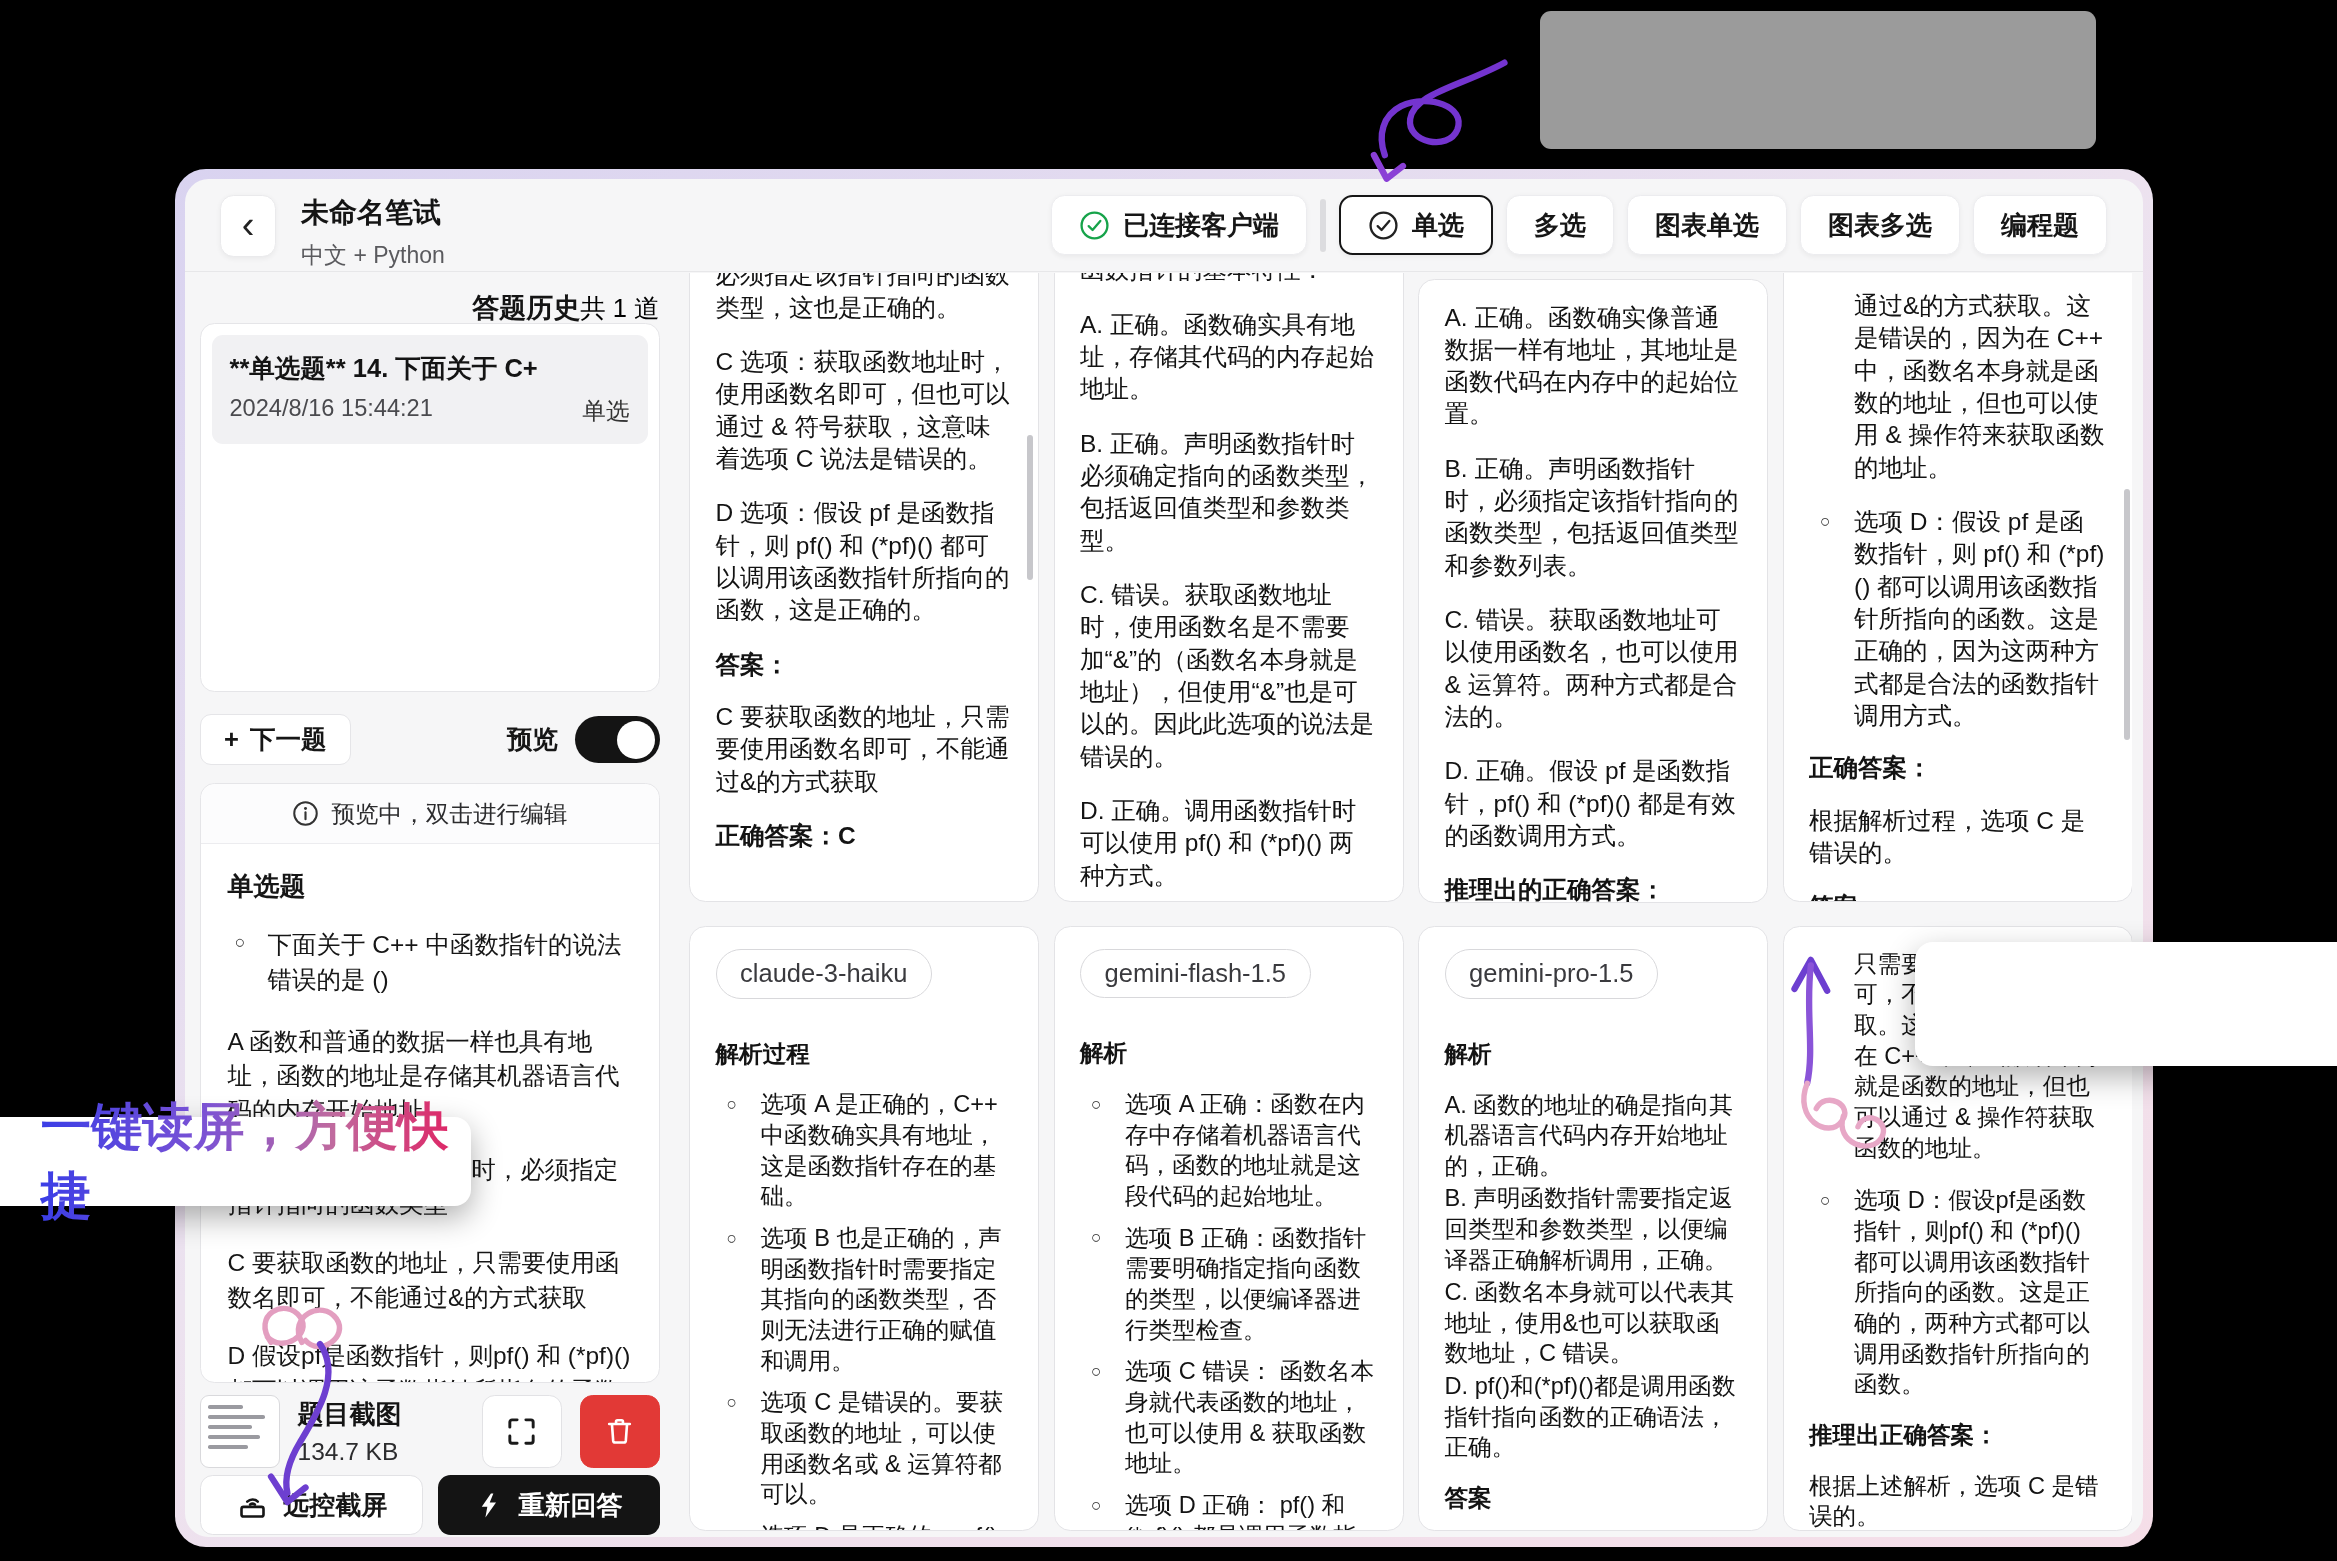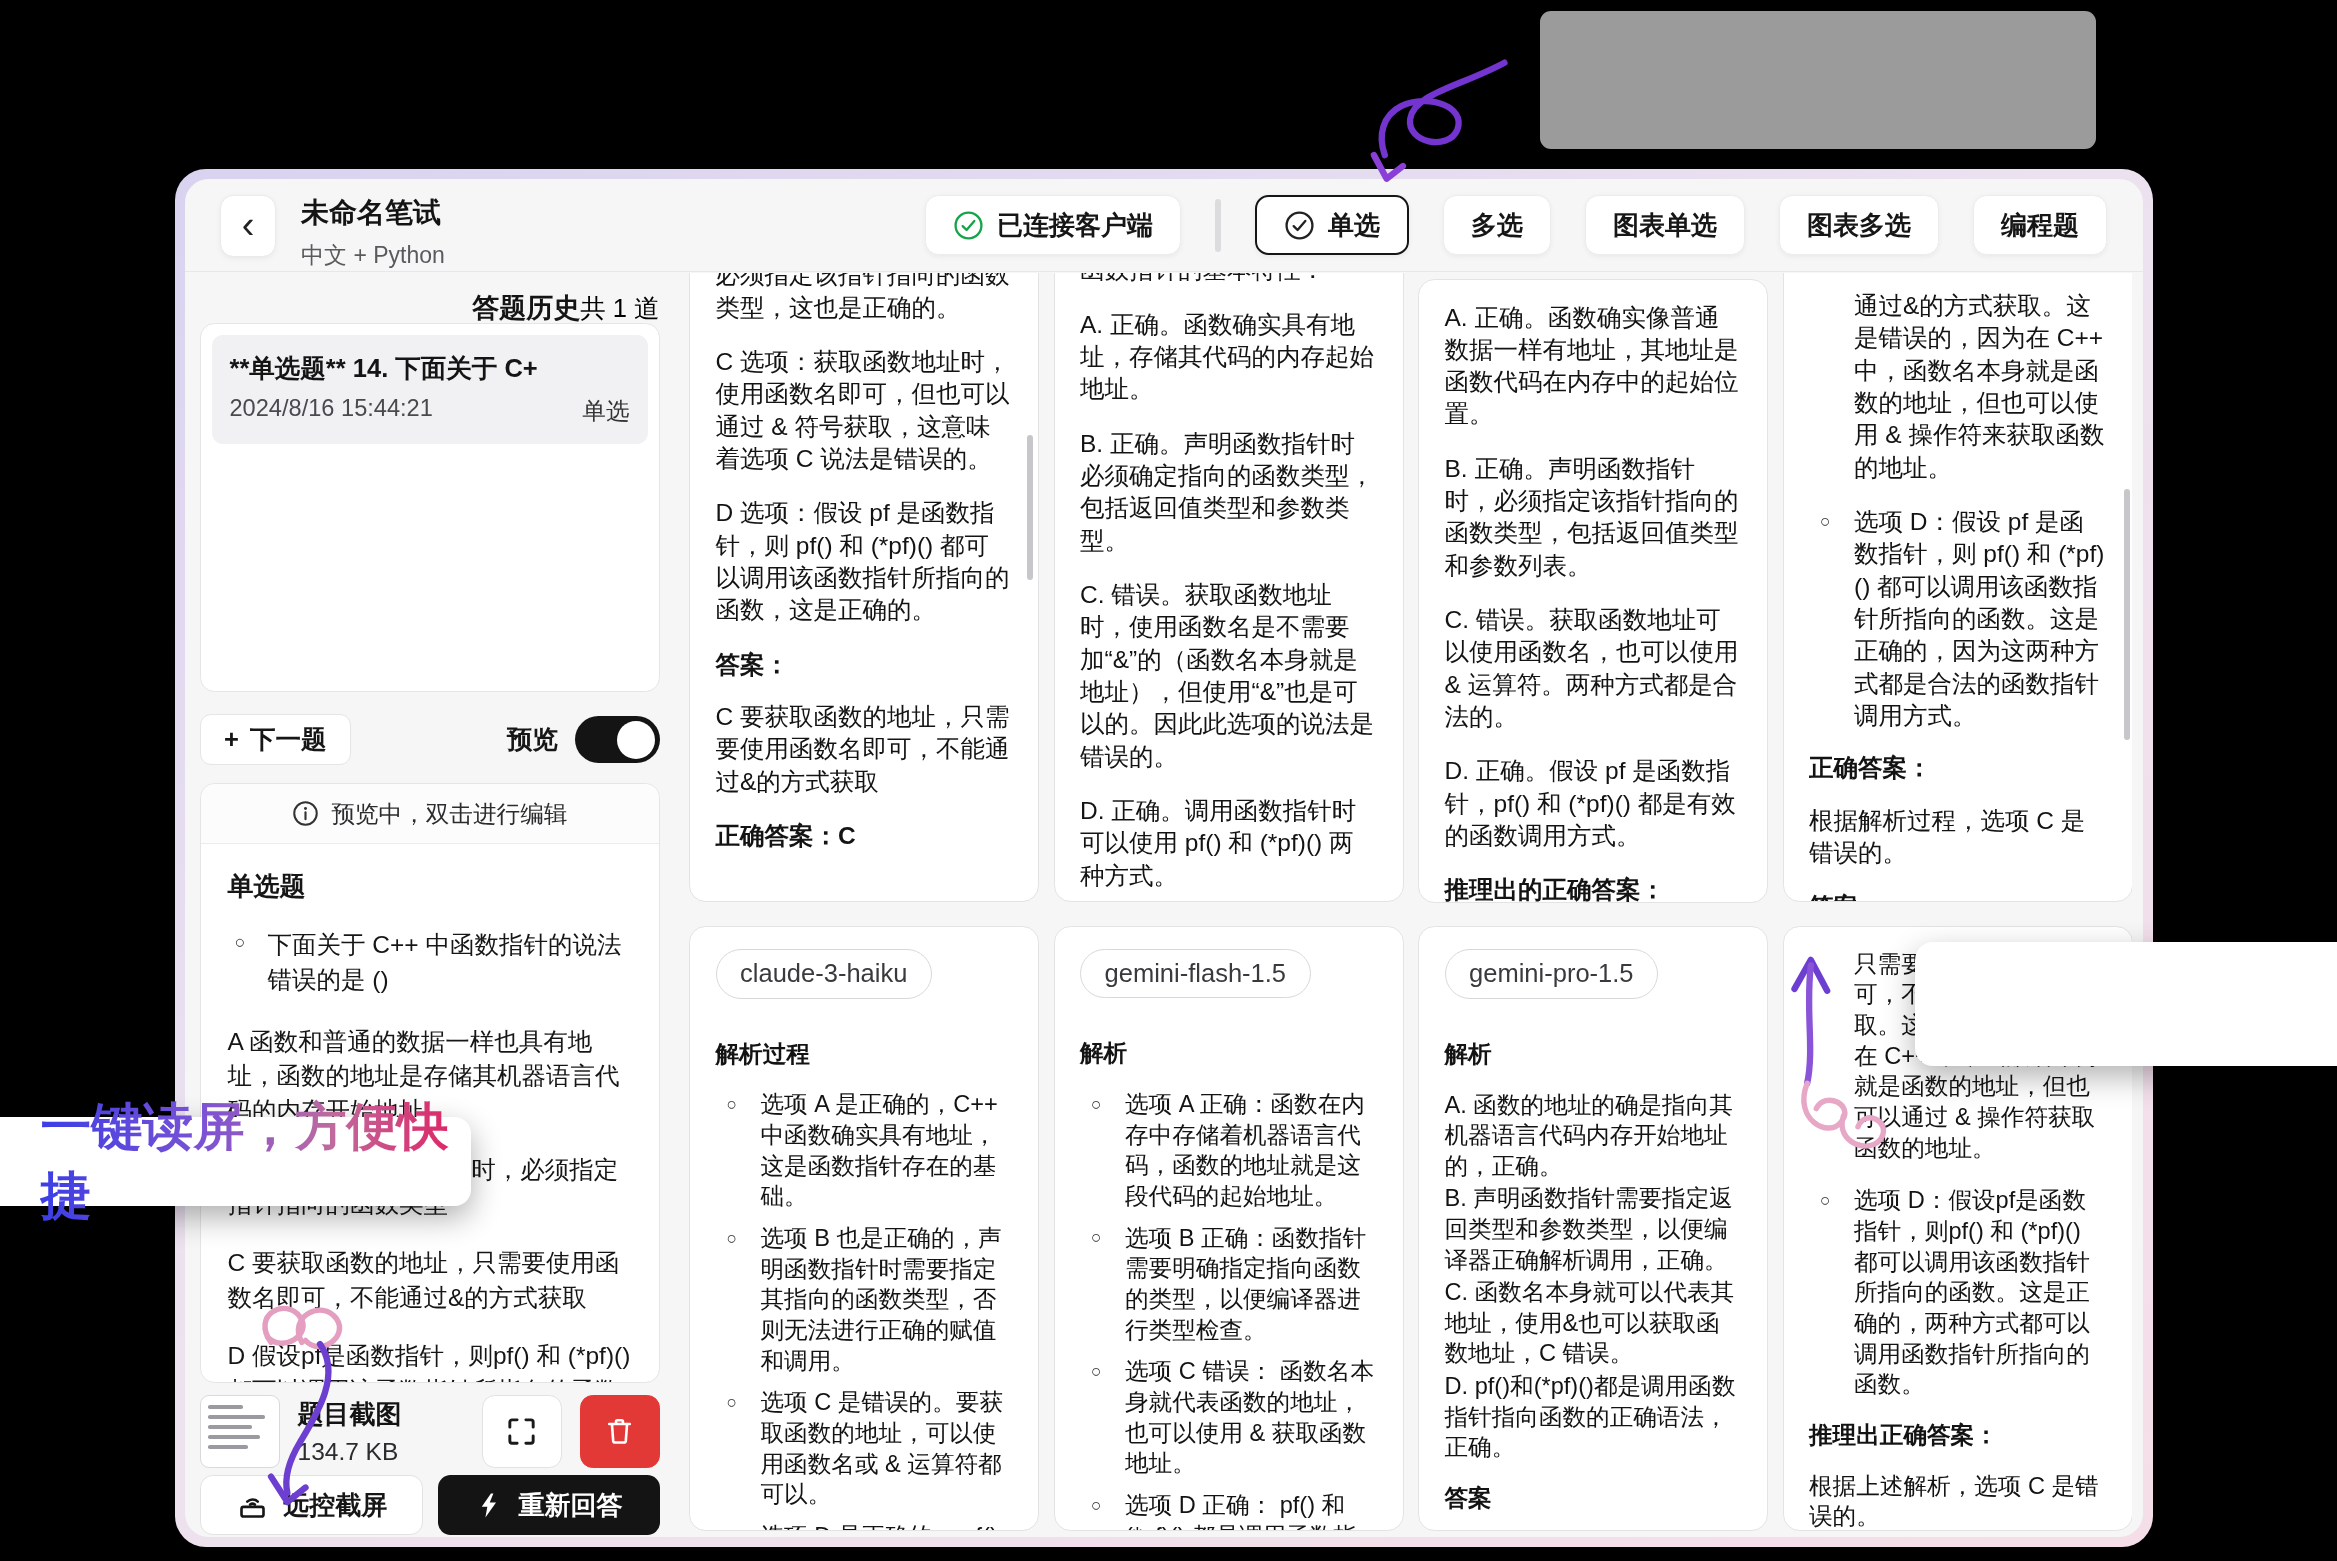--- a/index.html
+++ b/index.html
@@ -14,21 +14,21 @@
   .win { position:relative; width:1958px; height:1358px; border-radius:23.6px; background:#f6f6f7; overflow:hidden; }
 
   
   .hdr { position:absolute; left:0; top:0; right:0; height:93px; border-bottom:0.9px solid #e7e7e9; }
   .back-btn { position:absolute; left:35px; top:15.5px; width:56px; height:62px; background:#fff;
     border:0.9px solid #eaeaec; border-radius:13.6px; box-shadow:0 1.8px 5.5px rgba(0,0,0,.05);
     display:flex; align-items:center; justify-content:center; font-size:38px; color:#222; cursor:pointer; }
   .hdr-titles { position:absolute; left:116px; top:14.5px; }
   .hdr-title { font-size:28px; font-weight:700; color:#141414; }
   .hdr-sub { font-size:23px; color:#5a5a5e; margin-top:8.2px; }
-  .hdr-right { position:absolute; right:36px; top:16.4px; display:flex; align-items:center; gap:34px; }
+  .hdr-right { position:absolute; right:36px; top:16.4px; display:flex; align-items:center; gap:13px; }
   .pill { height:60px; display:flex; align-items:center; gap:12.7px; padding:0 27px; background:#fff;
     border:0.9px solid #ececef; border-radius:13.6px; box-shadow:0 1.8px 5.5px rgba(0,0,0,.05);
     font-size:26px; font-weight:700; color:#161616; cursor:pointer; white-space:nowrap; }
   .pill.active { border:2.7px solid #161616; }
   .hdr-divider { width:6.4px; height:53px; background:#dcdcdf; border-radius:3.6px; }
   .ck { width:31px; height:31px; }
 
   
   .s-abs { position:absolute; left:14.5px; width:460px; }
   .hist-head { top:111px; display:flex; justify-content:flex-end; align-items:center; }

